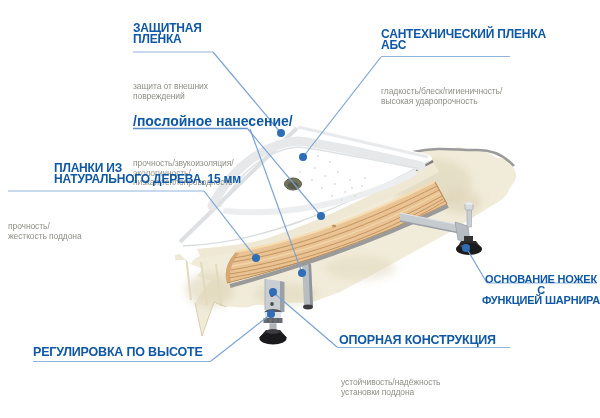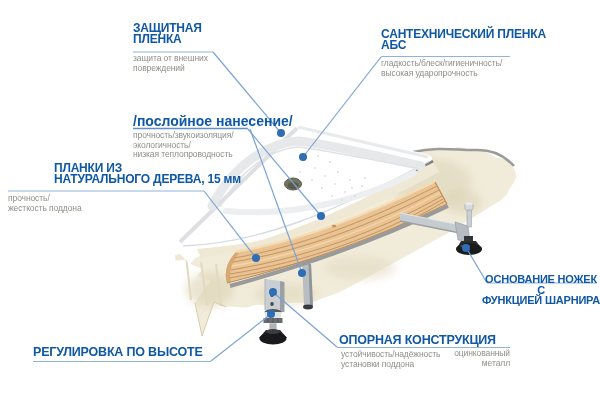--- a/index.html
+++ b/index.html
@@ -7,21 +7,21 @@
     width:600px;height:418px;position:relative;background:#ffffff;
     font-family:"Liberation Sans", sans-serif;overflow:hidden;
   }
   #stage{position:absolute;left:0;top:0;width:600px;height:368px;}
   svg{position:absolute;left:0;top:0;}
   .lbl{position:absolute;color:#0f58a5;font-weight:bold;white-space:pre-line;z-index:5;}
   .h12{font-size:12px;line-height:11px;letter-spacing:-0.2px;}
   .h125{font-size:12.5px;line-height:12px;letter-spacing:-0.2px;}
   .h11{font-size:11px;line-height:10.5px;letter-spacing:-0.2px;}
   .method{font-size:14px;line-height:11.5px;color:#0f58a5;font-weight:bold;}
-  .sub{position:absolute;color:#8f8f88;font-weight:normal;font-size:8.5px;line-height:9.5px;white-space:pre-line;z-index:5;letter-spacing:-0.1px;}
+  .sub{position:absolute;color:#8f8f88;font-weight:normal;font-size:8.5px;line-height:9.5px;white-space:pre-line;z-index:5;letter-spacing:-0.1px;margin-top:28px;}
   .ctr{text-align:center;}
   .rgt{text-align:right;}
 </style>
 </head>
 <body>
 
 <div id="stage">
 
   <svg width="600" height="418" viewBox="0 0 600 418">
     <defs>
@@ -209,19 +209,17 @@
   <div class="lbl h12" style="left:8px;top:163px;padding-left:46px;">ПЛАНКИ ИЗ
 НАТУРАЛЬНОГО ДЕРЕВА, 15 мм</div>
   <div class="sub" style="left:8px;top:194px;">прочность/
 жесткость поддона</div>
 
   <div class="lbl h125" style="left:33px;top:346px;">РЕГУЛИРОВКА ПО ВЫСОТЕ</div>
 
   <div class="lbl h125" style="left:339px;top:334px;">ОПОРНАЯ КОНСТРУКЦИЯ</div>
   <div class="sub" style="left:341px;top:350px;">устойчивость/надёжность
 установки поддона</div>
-  <div class="sub rgt" style="left:448px;top:349px;width:62px;">оцинкованный
-металл</div>
 
   <div class="lbl h11 ctr" style="left:482px;top:258px;width:118px;margin-top:16px;">ОСНОВАНИЕ НОЖЕК С
 ФУНКЦИЕЙ ШАРНИРА</div>
 
 </div>
 
 </body></html>

